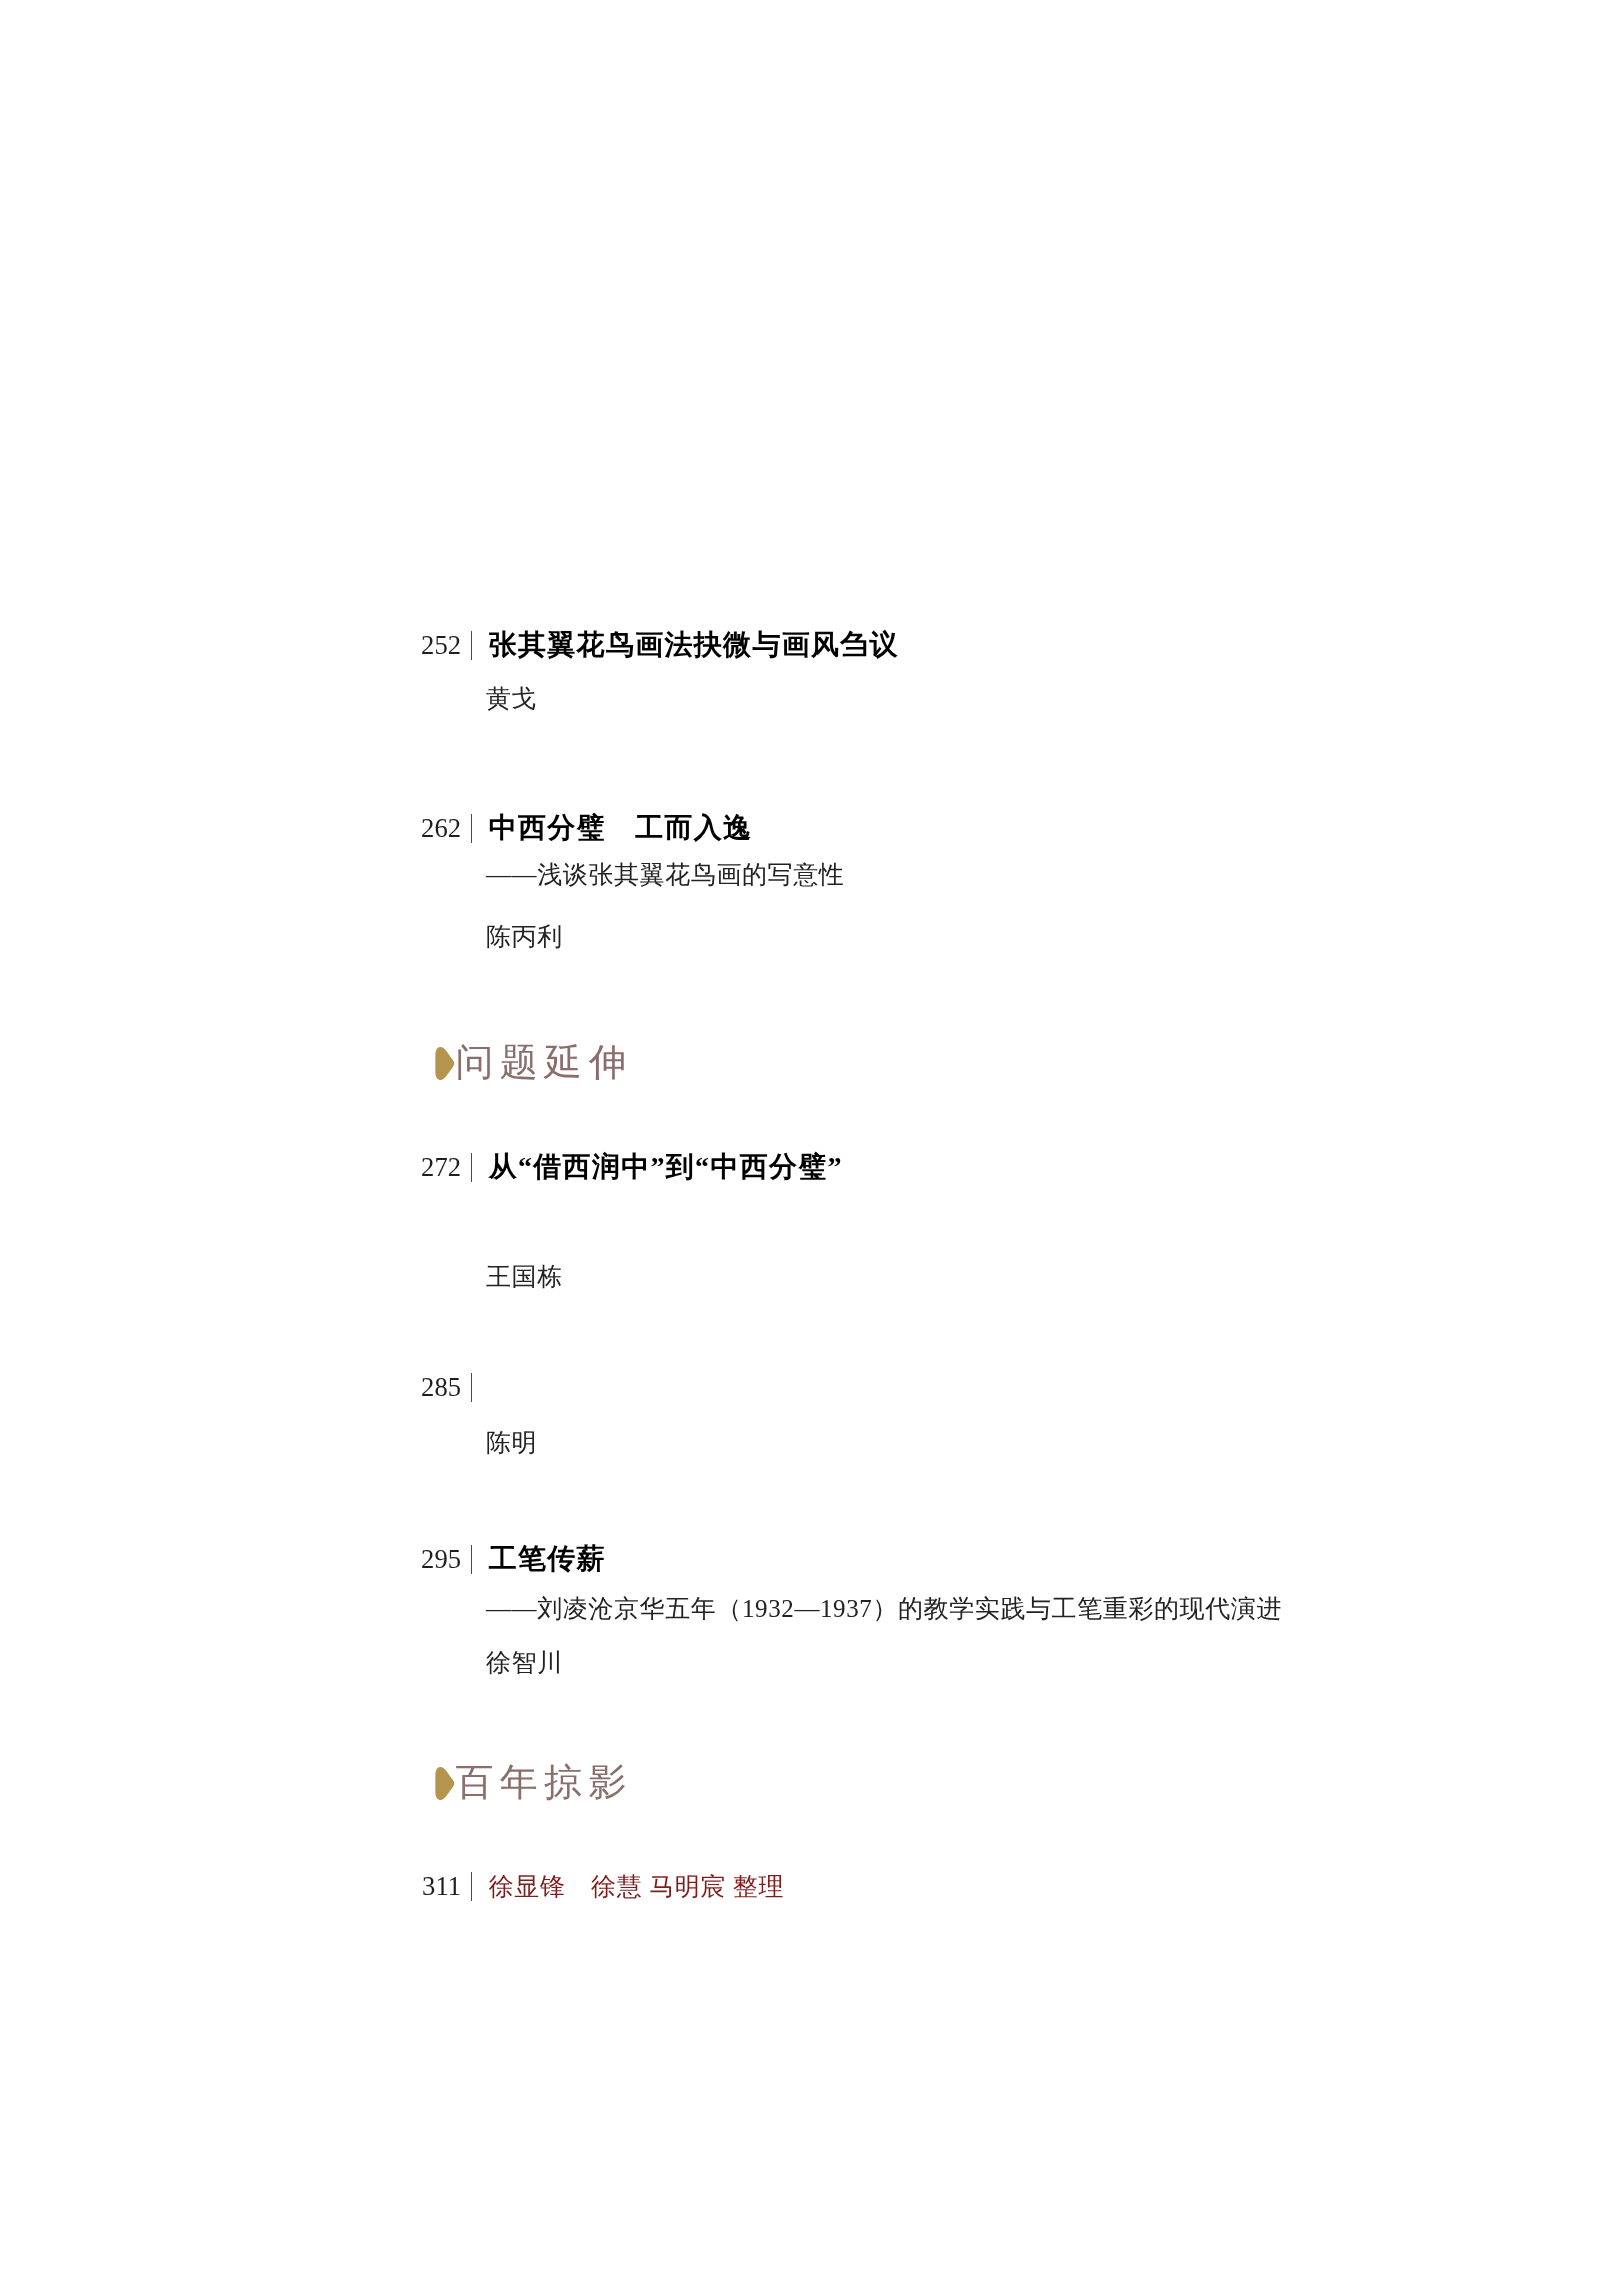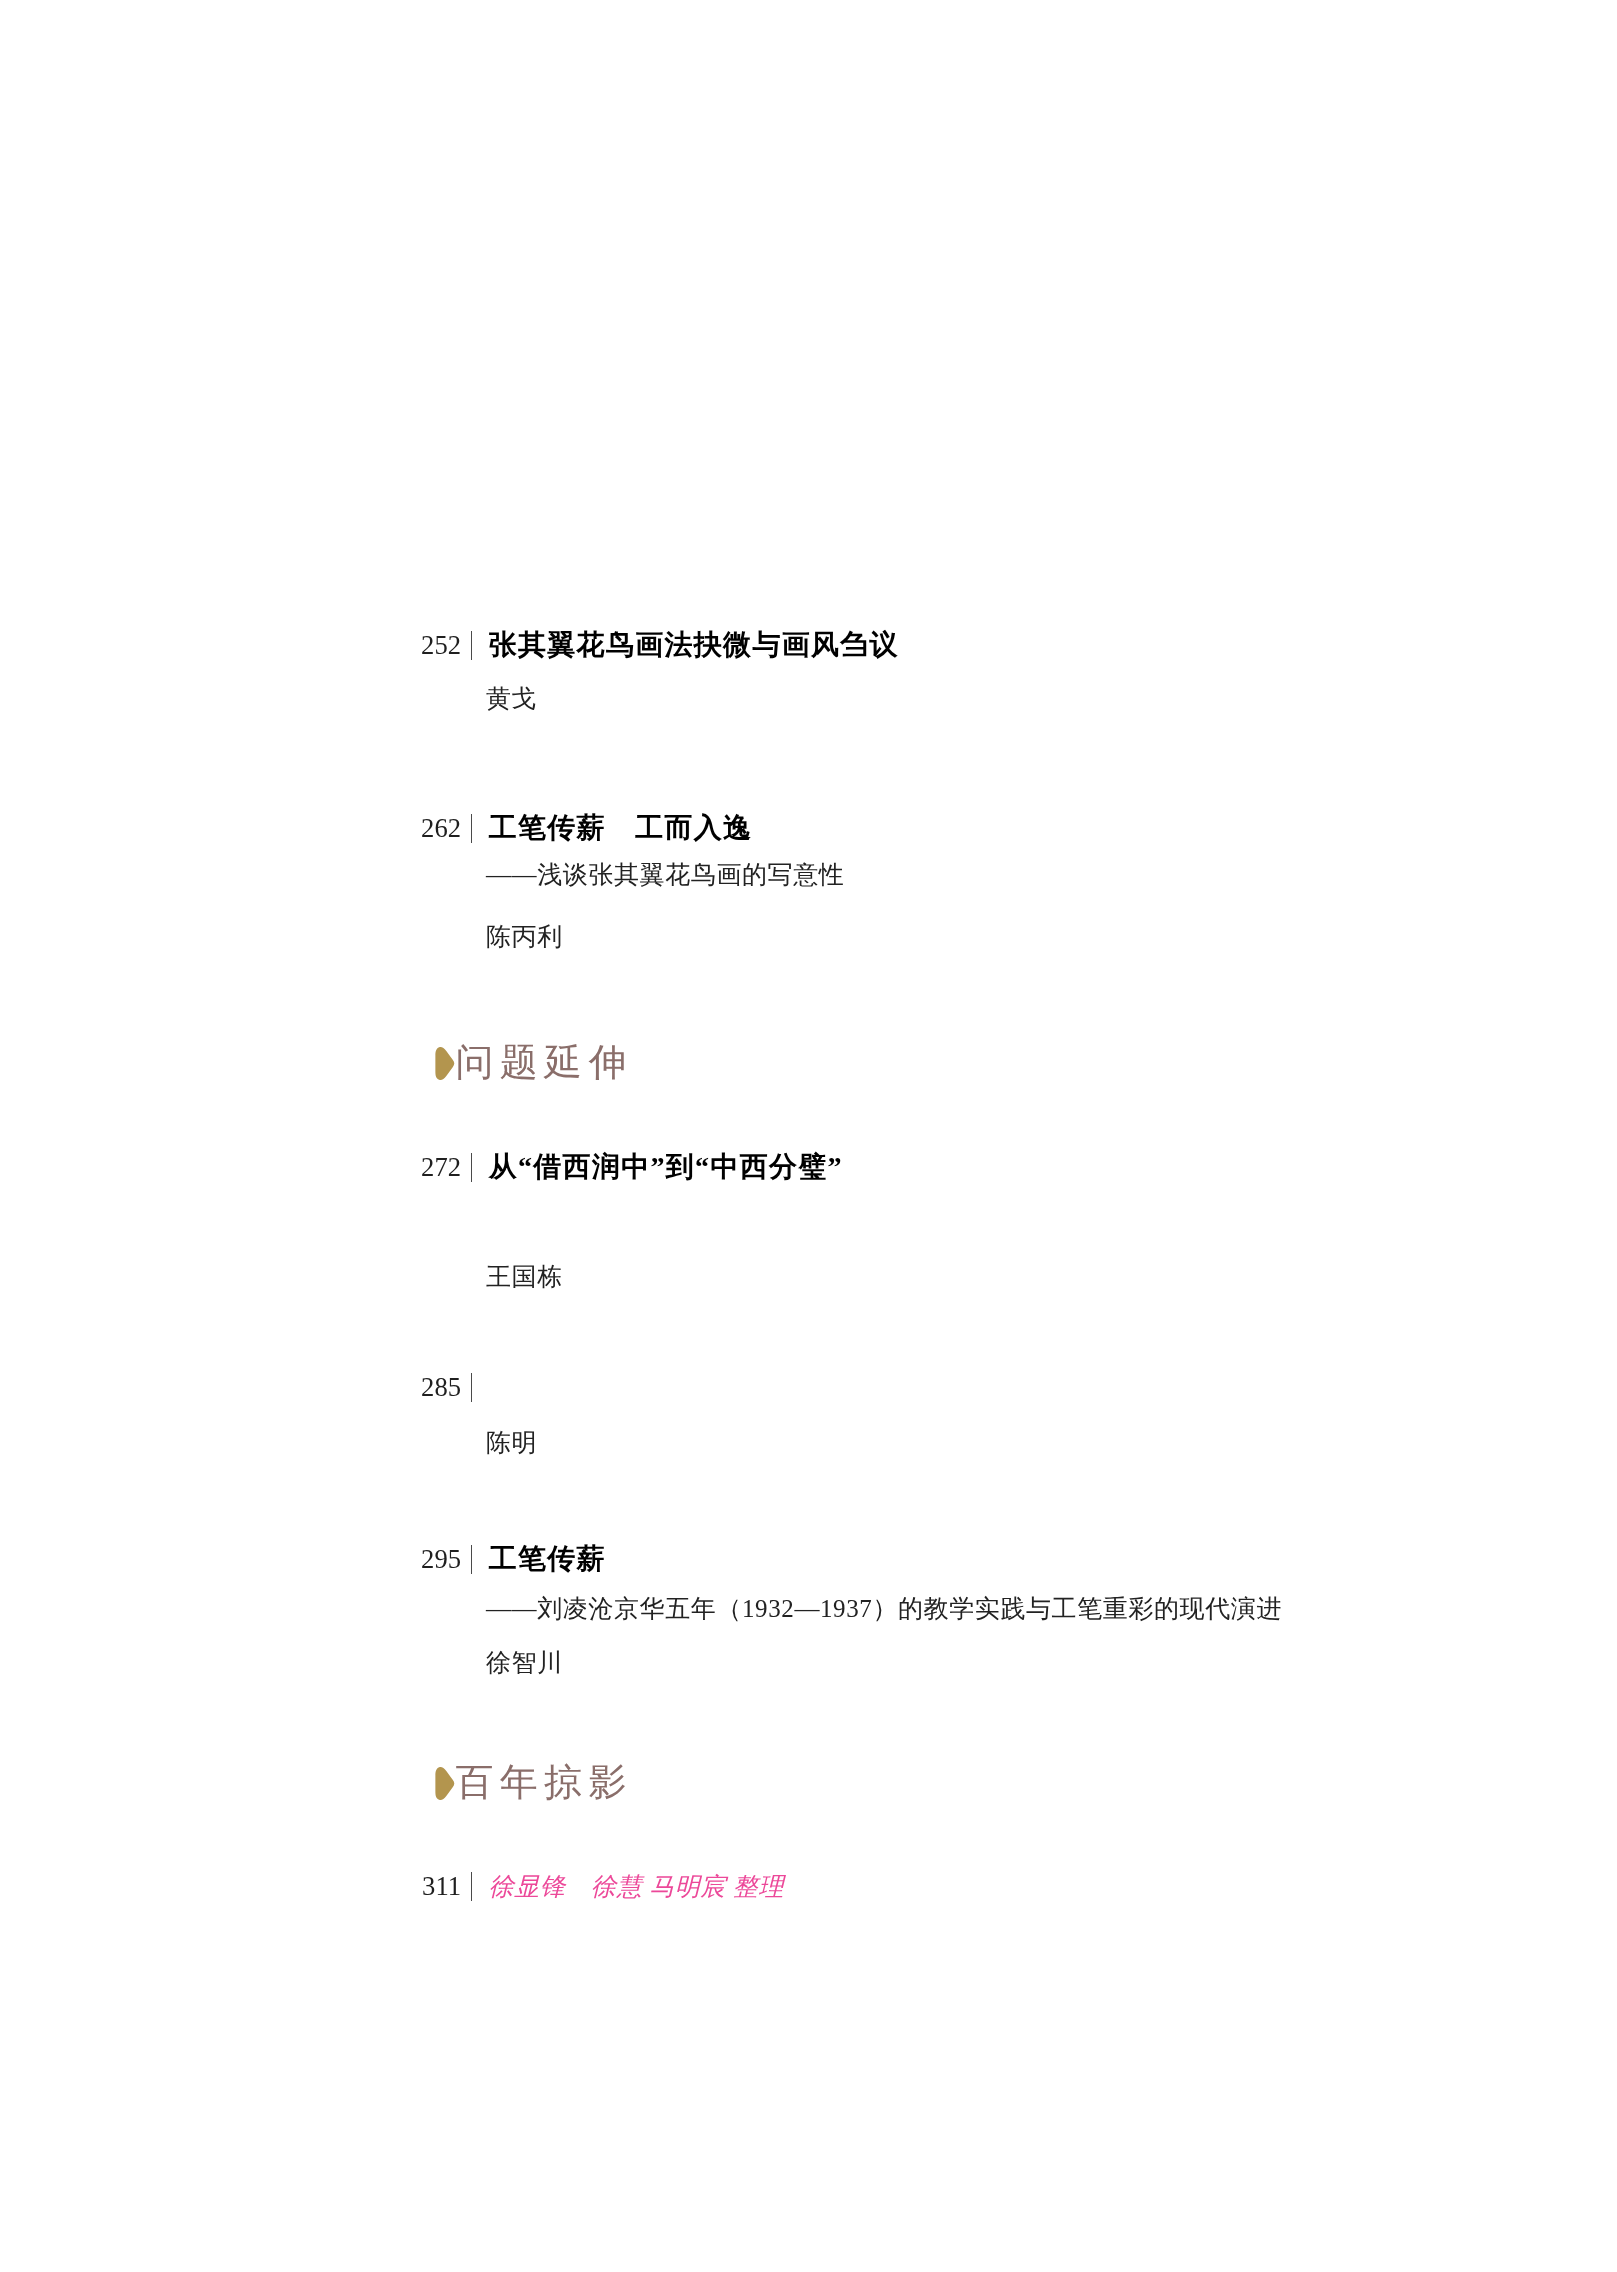--- a/index.html
+++ b/index.html
@@ -46,22 +46,21 @@
     font-weight: 700;
     line-height: 1.15;
     letter-spacing: 1.3px;
     color: #000000;
   }
   .plain {
     font-size: 25px;
     font-weight: 400;
     line-height: 1.15;
     letter-spacing: 0.6px;
-    color: #ec4899;
-    font-style: italic;
+    color: #7f1d1d;
   }
   .subline {
     position: absolute;
     left: 486px;
     font-size: 25px;
     line-height: 1.2;
     letter-spacing: 0.6px;
     color: #222222;
     white-space: nowrap;
   }
@@ -93,21 +92,21 @@
   <div class="entry-line" style="top:629px">
     <span class="num">252</span>
     <span class="sep"></span>
     <span class="title">张其翼花鸟画法抉微与画风刍议</span>
   </div>
   <div class="subline" style="top:684px">黄戈</div>
 
   <div class="entry-line" style="top:812px">
     <span class="num">262</span>
     <span class="sep"></span>
-    <span class="title">工笔传薪　工而入逸</span>
+    <span class="title">中西分璧　工而入逸</span>
   </div>
   <div class="subline" style="top:860px">——浅谈张其翼花鸟画的写意性</div>
   <div class="subline" style="top:922px">陈丙利</div>
 
   <div class="section-header" style="top:1040px">
     <svg class="section-marker" viewBox="0 0 34 56">
       <path d="M 8 2 C 3 4 2 9 2 15 L 2 41 C 2 47 3 52 8 54 C 12 55.5 15.5 53 19.5 48 L 30 33.5 C 33 29.5 33 26.5 30 22.5 L 19.5 8 C 15.5 3 12 0.5 8 2 Z" fill="var(--accent-gold, #b3954e)"></path>
     </svg>
     <span class="section-label">问题延伸</span>
   </div>

